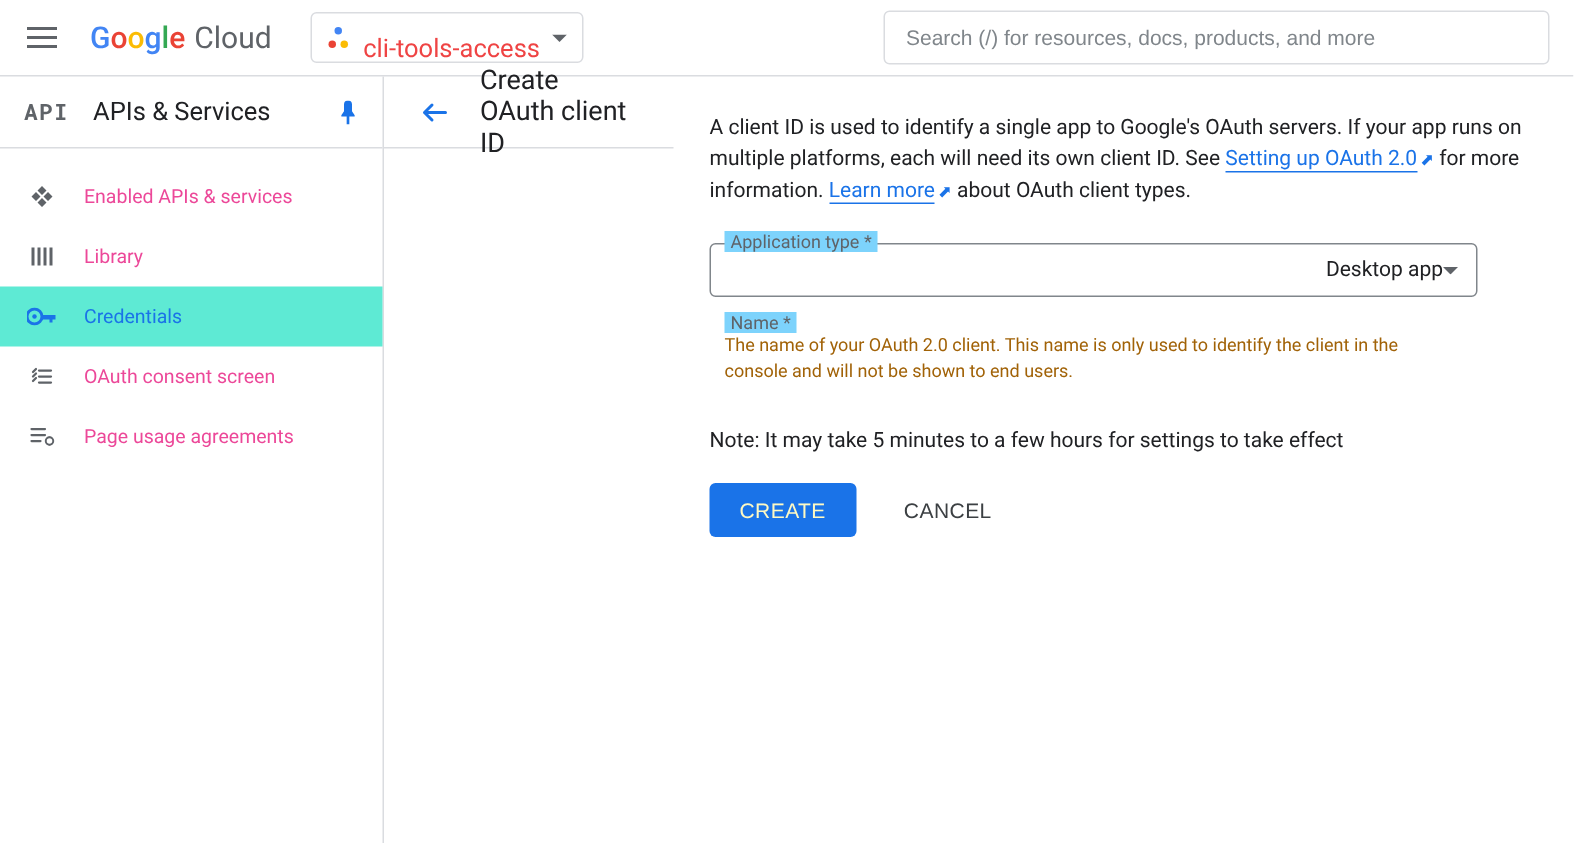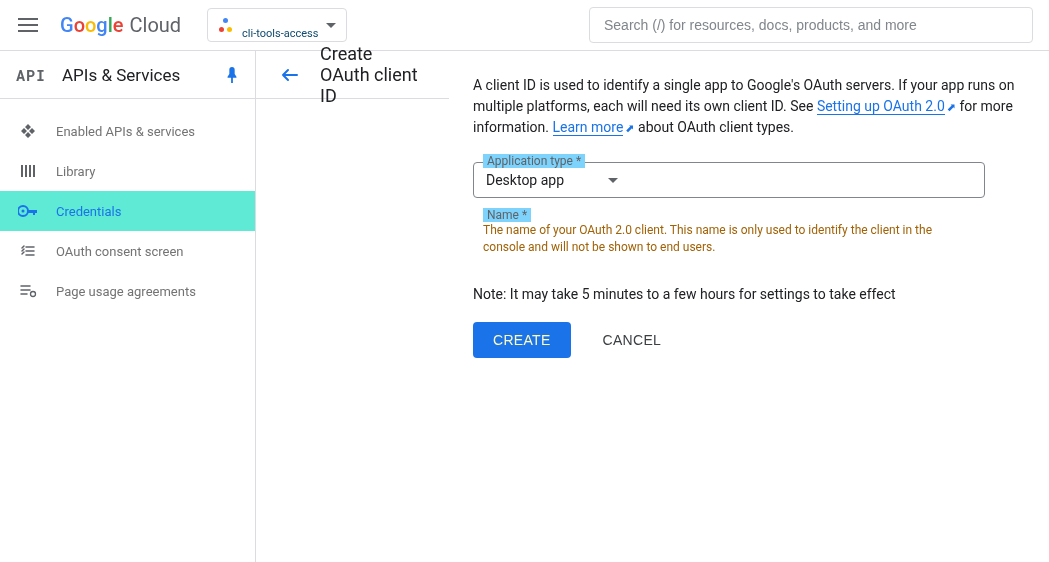--- a/index.html
+++ b/index.html
@@ -11,57 +11,57 @@
     .hamburger span { display: block; height: 2px; background: #5f6368; }
     .logo { display: flex; align-items: center; gap: 4px; font-size: 20px; margin-left: 8px; }
     .logo .g { font-weight: 500; }
     .logo .cloud { color: #5f6368; font-weight: 400; margin-left: 2px; }
     .project-picker { display: flex; align-items: center; border: 1px solid #dadce0; border-radius: 4px; height: 34px; padding: 0 10px; gap: 8px; cursor: pointer; margin-left: 14px; }
     .project-picker .dots { width: 16px; height: 16px; position: relative; }
     .project-picker .dots::before,
     .project-picker .dots::after { content: ''; position: absolute; width: 5px; height: 5px; border-radius: 50%; }
     .project-picker .dots::before { top: 1px; left: 5px; background: #4285f4; }
     .project-picker .dots::after { bottom: 1px; left: 1px; background: #ea4335; box-shadow: 8px 0 0 #fbbc04; }
-    .project-picker .pname { font-size: 11px; color: #0c4a6e; margin-top: 16px; }
+    .project-picker .pname { font-size: 17px; color: #ef4444; margin-top: 16px; }
     .search-wrap { margin-left: auto; }
     .search { width: 444px; height: 36px; border: 1px solid #dadce0; border-radius: 4px; padding: 0 14px; font-size: 14px; color: #5f6368; display: flex; align-items: center; background: #fff; }
     .search input { border: none; outline: none; width: 100%; font-size: 14px; color: #202124; background: transparent; }
     .search input::placeholder { color: #80868b; }
 
     
     .body { display: flex; height: calc(100% - 51px); }
     .sidebar { width: 256px; border-right: 1px solid #dadce0; }
 
     .panel-header { display: flex; align-items: center; height: 48px; padding: 0 16px; gap: 16px; border-bottom: 1px solid #dadce0; }
     .panel-header .api-logo { font-family: 'Roboto Mono', monospace; font-weight: 700; font-size: 15px; letter-spacing: 1px; color: #5f6368; }
     .panel-header .title { font-size: 17px; color: #202124; flex: 1; }
     .panel-header .pin { color: #1a73e8; cursor: pointer; font-size: 16px; }
 
     .nav-list { padding-top: 12px; }
-    .nav-item { display: flex; align-items: center; height: 40px; padding: 0 18px; gap: 18px; cursor: pointer; font-size: 13px; color: #737373; }
+    .nav-item { display: flex; align-items: center; height: 40px; padding: 0 18px; gap: 18px; cursor: pointer; font-size: 13px; color: #ec4899; }
     .nav-item.active { background: #5eead4; color: #1a73e8; }
     .nav-item .icon { width: 20px; height: 20px; display: flex; align-items: center; justify-content: center; color: #5f6368; }
     .nav-item.active .icon { color: #1a73e8; }
 
     
     .main { flex: 1; display: flex; flex-direction: row; }
     .main-header { display: flex; align-items: center; height: 48px; padding: 0 24px; gap: 20px; border-bottom: 1px solid #dadce0; }
     .back-arrow { color: #1a73e8; cursor: pointer; display: flex; align-items: center; }
     .main-header h1 { font-size: 18px; font-weight: 400; }
 
     .content { padding: 24px; max-width: 600px; }
     .intro { font-size: 14px; color: #202124; line-height: 1.5; margin-bottom: 24px; }
     .intro a { color: #1a73e8; text-decoration: none; border-bottom: 1px solid #1a73e8; }
     .ext-icon { font-size: 11px; color: #1a73e8; margin-left: 2px; }
 
     .field { position: relative; margin-bottom: 18px; }
     .field-label { position: absolute; top: -8px; left: 10px; background: #7dd3fc; padding: 0 4px; font-size: 12px; color: #5f6368; }
     .field-box { border: 1px solid #5f6368; border-radius: 4px; height: 36px; display: flex; align-items: center; padding: 0 12px; width: 512px; }
     .field-box input { border: none; outline: none; width: 100%; font-size: 14px; background: transparent; }
-    .field-box.select { justify-content: flex-start; cursor: pointer; border-color: #80868b; gap: 44px; }
+    .field-box.select { justify-content: flex-end; cursor: pointer; border-color: #80868b; }
     .field-box .caret { color: #5f6368; }
     .helper { font-size: 12px; color: #a16207; padding: 6px 10px 0 10px; width: 512px; line-height: 1.4; }
 
     .note { font-size: 14px; margin: 30px 0 20px 0; }
 
     .buttons { display: flex; gap: 12px; }
     .btn { height: 36px; padding: 0 20px; border-radius: 4px; font-size: 14px; font-weight: 500; cursor: pointer; display: flex; align-items: center; border: none; letter-spacing: 0.3px; }
     .btn.primary { background: #1a73e8; color: #fef9c3; }
     .btn.flat { background: transparent; color: #3c4043; }
 

